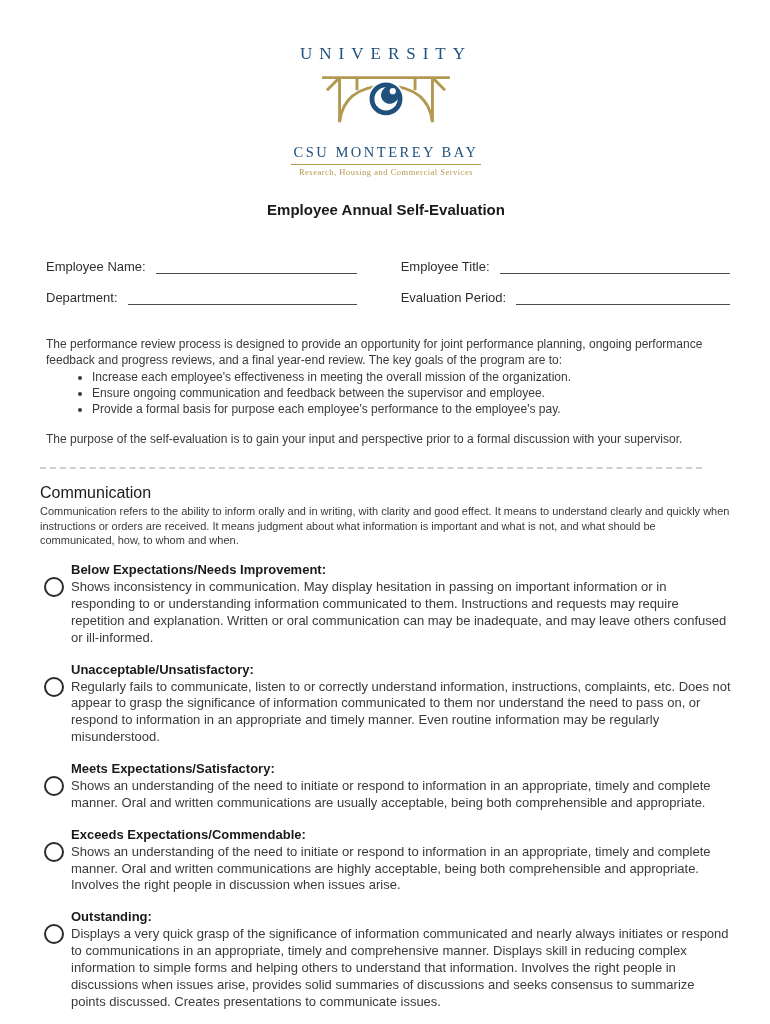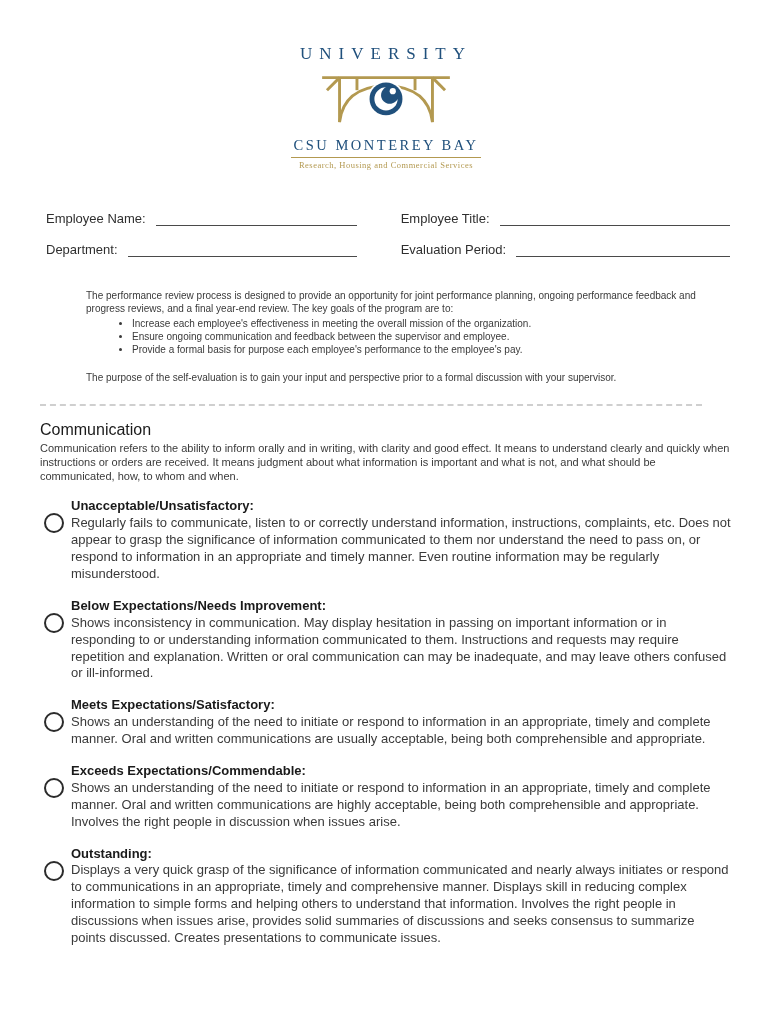--- a/index.html
+++ b/index.html
@@ -34,21 +34,21 @@
     font-size: 17px;
     letter-spacing: 4.5px;
     margin-top: 1px;
   }
   .logo-bridge { margin: 2px auto 0; display: block; }
   .logo-campus {
     font-family: "Liberation Serif", serif;
     color: #20507c;
     font-size: 14.5px;
     letter-spacing: 2.5px;
-    margin-top: 11px;
+    margin-top: 18px;
   }
   .logo-rule {
     width: 190px; height: 1px; background: #b39950;
     margin: 3px auto 2px;
   }
   .logo-tagline {
     font-family: "Liberation Serif", serif;
     color: #b39950;
     font-size: 8.5px;
     letter-spacing: 0.5px;
@@ -75,21 +75,21 @@
   .field { display: flex; align-items: flex-end; justify-content: space-between; }
   .field-label { font-size: 13px; color: #2f2f2f; white-space: nowrap; margin-right: 10px; }
   .blank {
     flex: 1;
     border-bottom: 1px solid #4a4a4a;
     height: 16px;
     cursor: text;
   }
 
   
-  .intro { margin-top: 32px; padding-left: 6px; font-size: 10px; line-height: 1.3; margin-left: 40px; }
+  .intro { margin-top: 32px; padding-left: 6px; font-size: 12px; line-height: 1.3; }
   .intro p { color: #3a3a3a; }
   .intro ul { list-style: disc; padding-left: 46px; margin: 2px 0; }
   .intro ul li { margin: 0; line-height: 1.32; }
   .intro .purpose { margin-top: 14px; }
 
   
   .dashed-divider {
     border-top: 2px dashed #cfcfcf;
     margin: 20px 30px 15px 0;
     height: 0;
@@ -158,20 +158,21 @@
       <circle cx="70" cy="34" r="19" fill="#ffffff"></circle>
       <circle cx="70" cy="34" r="17" fill="#20507c"></circle>
       <path d="M70 22 a12 12 0 1 0 12 12 a9 9 0 1 1 -12 -12" fill="#ffffff"></path>
       <circle cx="77" cy="26" r="3.2" fill="#ffffff"></circle>
     </svg>
     <div class="logo-campus">CSU MONTEREY BAY</div>
     <div class="logo-rule"></div>
     <div class="logo-tagline">Research, Housing and Commercial Services</div>
   </div>
 
+  <div class="doc-title">Employee Annual Self-Evaluation</div>
 
   <div class="fields">
     <div class="field">
       <span class="field-label">Employee Name:</span>
       <span class="blank"></span>
     </div>
     <div class="field">
       <span class="field-label">Employee Title:</span>
       <span class="blank"></span>
     </div>
@@ -199,36 +200,36 @@
 
   <div>
     <div class="section-heading">Communication</div>
     <div class="section-desc">Communication refers to the ability to inform orally and in writing, with clarity and good effect. It means to understand clearly and quickly when instructions or orders are received. It means judgment about what information is important and what is not, and what should be communicated, how, to whom and when.</div>
 
     <div class="options">
 
       <div class="option">
         <div class="radio"></div>
         <div class="option-body">
+          <div class="option-label">Below Expectations/Needs Improvement:</div>
+          <div class="option-text">Shows inconsistency in communication. May display hesitation in passing on important information or in responding to or understanding information communicated to them. Instructions and requests may require repetition and explanation. Written or oral communication can may be inadequate, and may leave others confused or ill-informed.</div>
+        </div>
+      </div>
+
+      <div class="option">
+        <div class="radio"></div>
+        <div class="option-body">
           <div class="option-label">Unacceptable/Unsatisfactory:</div>
           <div class="option-text">Regularly fails to communicate, listen to or correctly understand information, instructions, complaints, etc. Does not appear to grasp the significance of information communicated to them nor understand the need to pass on, or respond to information in an appropriate and timely manner. Even routine information may be regularly misunderstood.</div>
         </div>
       </div>
 
       <div class="option">
         <div class="radio"></div>
         <div class="option-body">
-          <div class="option-label">Below Expectations/Needs Improvement:</div>
-          <div class="option-text">Shows inconsistency in communication. May display hesitation in passing on important information or in responding to or understanding information communicated to them. Instructions and requests may require repetition and explanation. Written or oral communication can may be inadequate, and may leave others confused or ill-informed.</div>
-        </div>
-      </div>
-
-      <div class="option">
-        <div class="radio"></div>
-        <div class="option-body">
           <div class="option-label">Meets Expectations/Satisfactory:</div>
           <div class="option-text">Shows an understanding of the need to initiate or respond to information in an appropriate, timely and complete manner. Oral and written communications are usually acceptable, being both comprehensible and appropriate.</div>
         </div>
       </div>
 
       <div class="option">
         <div class="radio"></div>
         <div class="option-body">
           <div class="option-label">Exceeds Expectations/Commendable:</div>
           <div class="option-text">Shows an understanding of the need to initiate or respond to information in an appropriate, timely and complete manner. Oral and written communications are highly acceptable, being both comprehensible and appropriate. Involves the right people in discussion when issues arise.</div>

